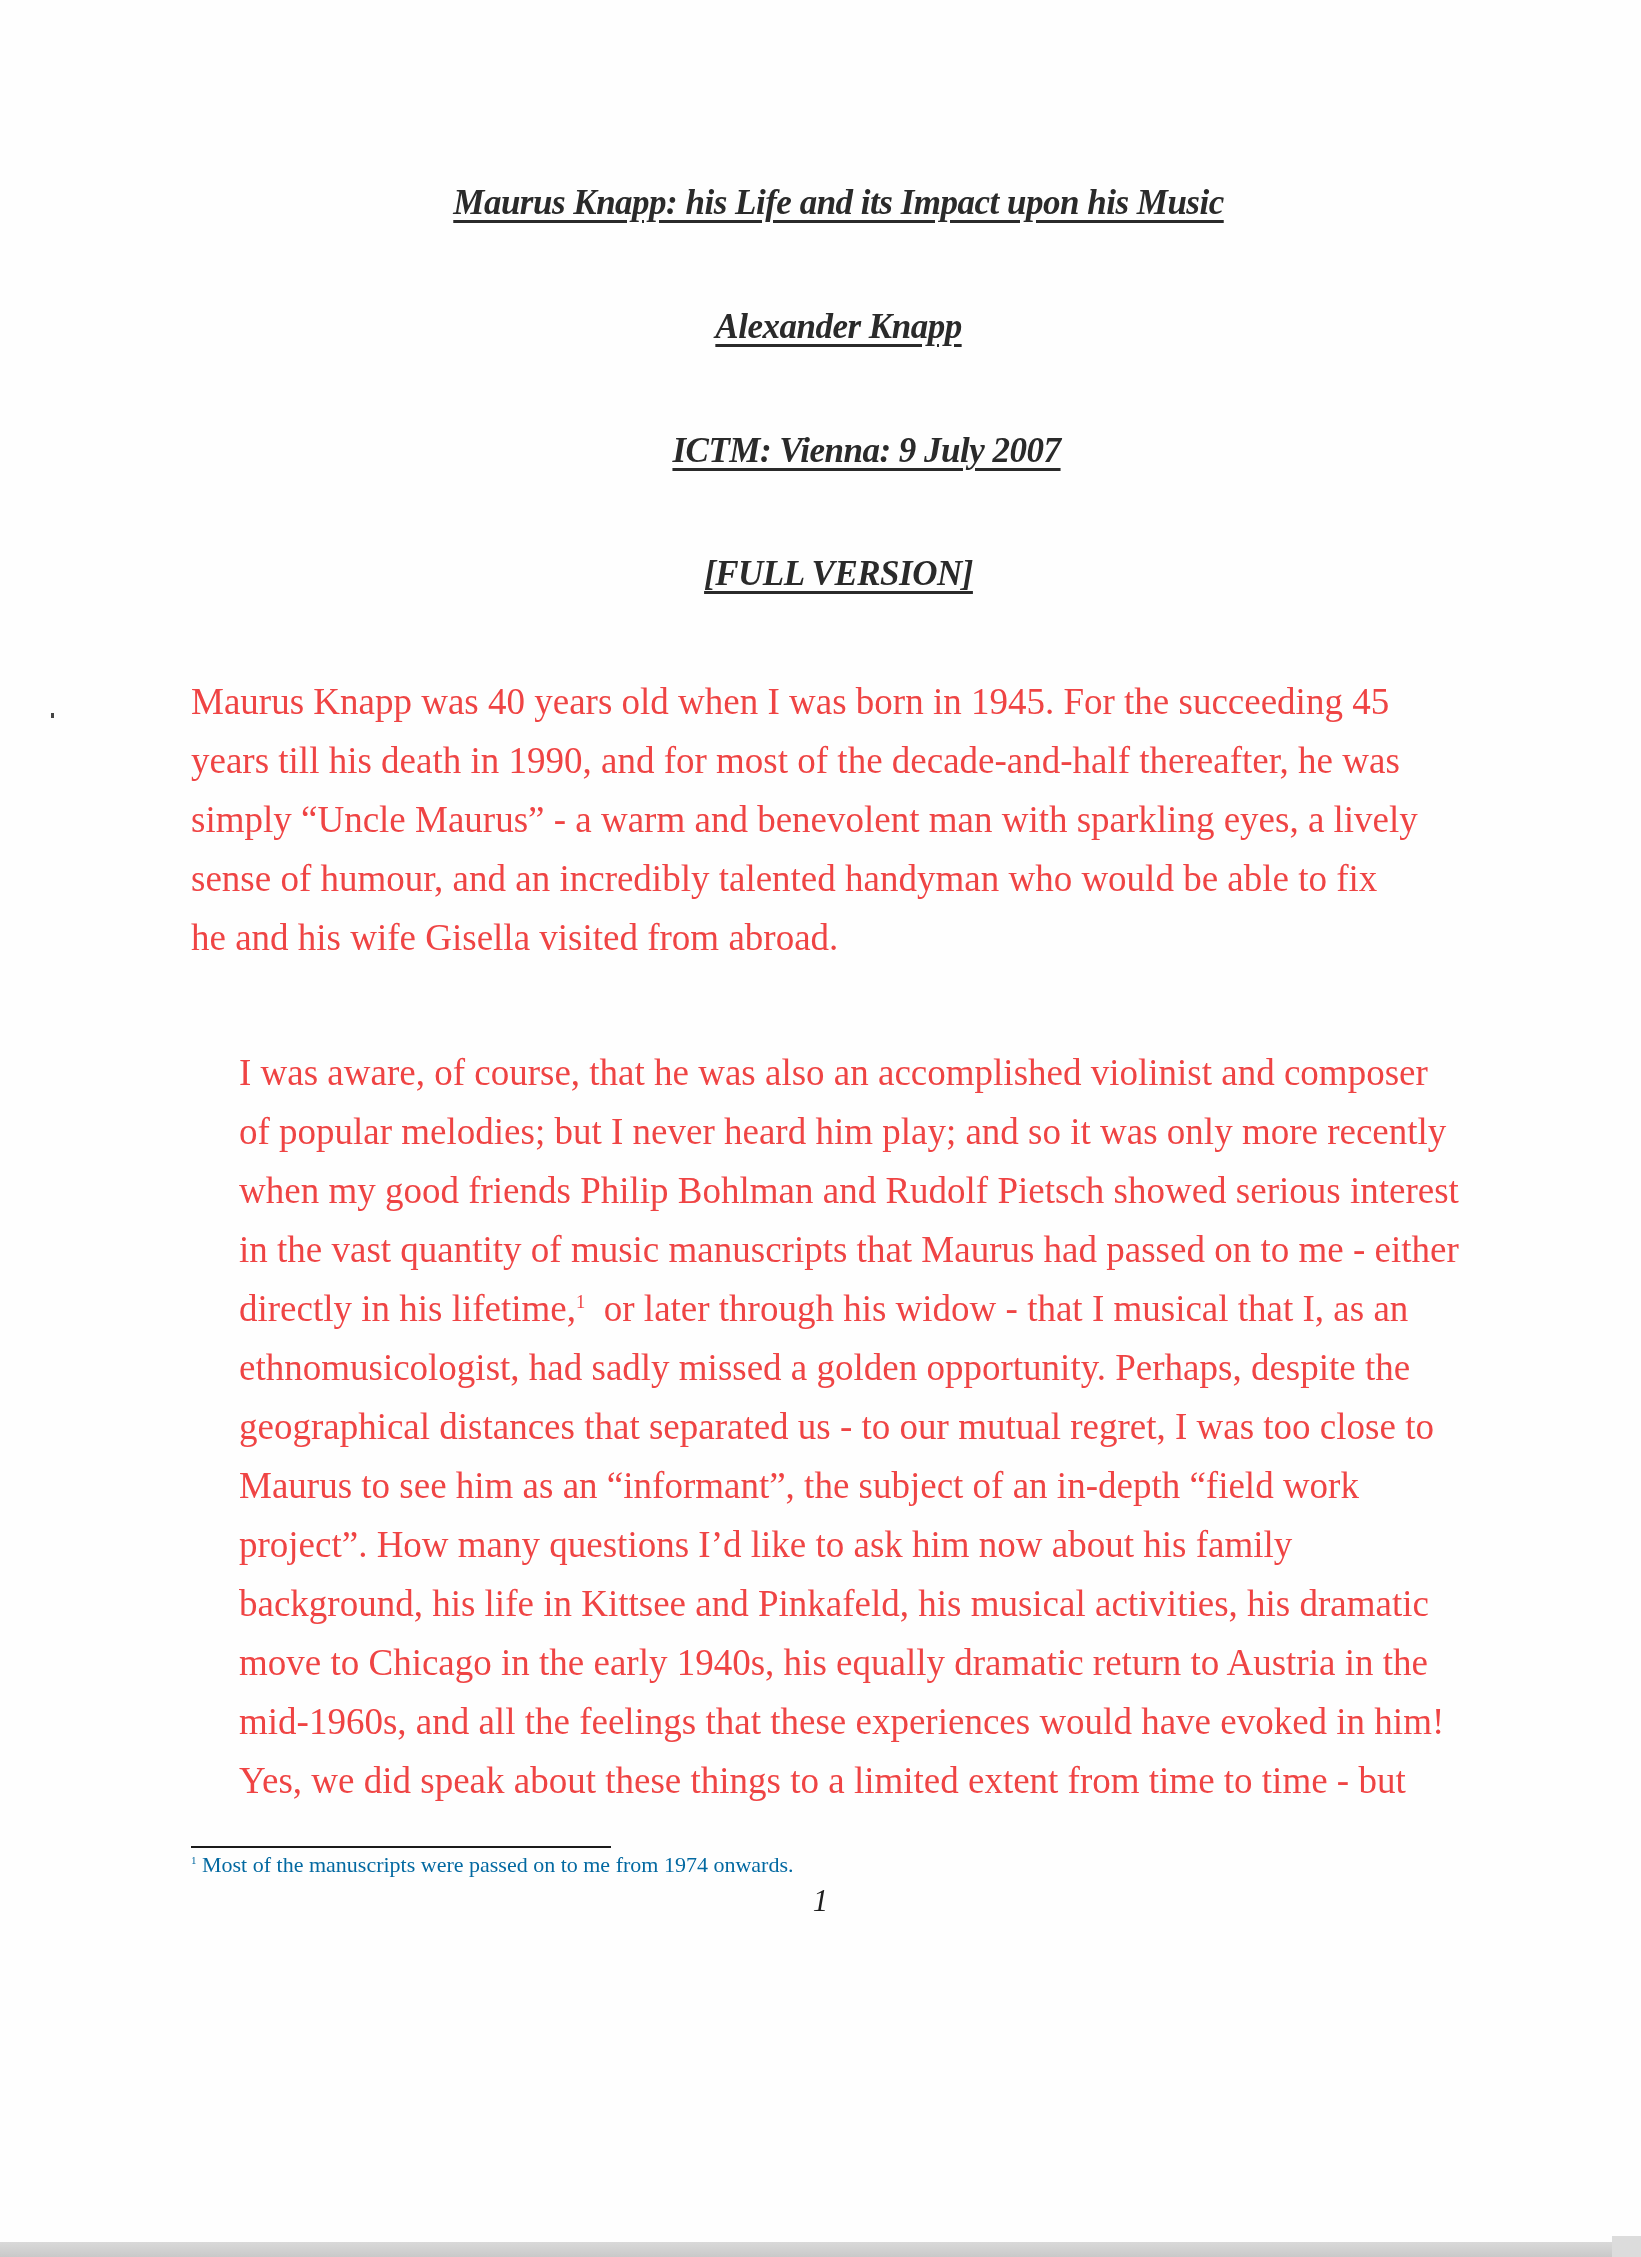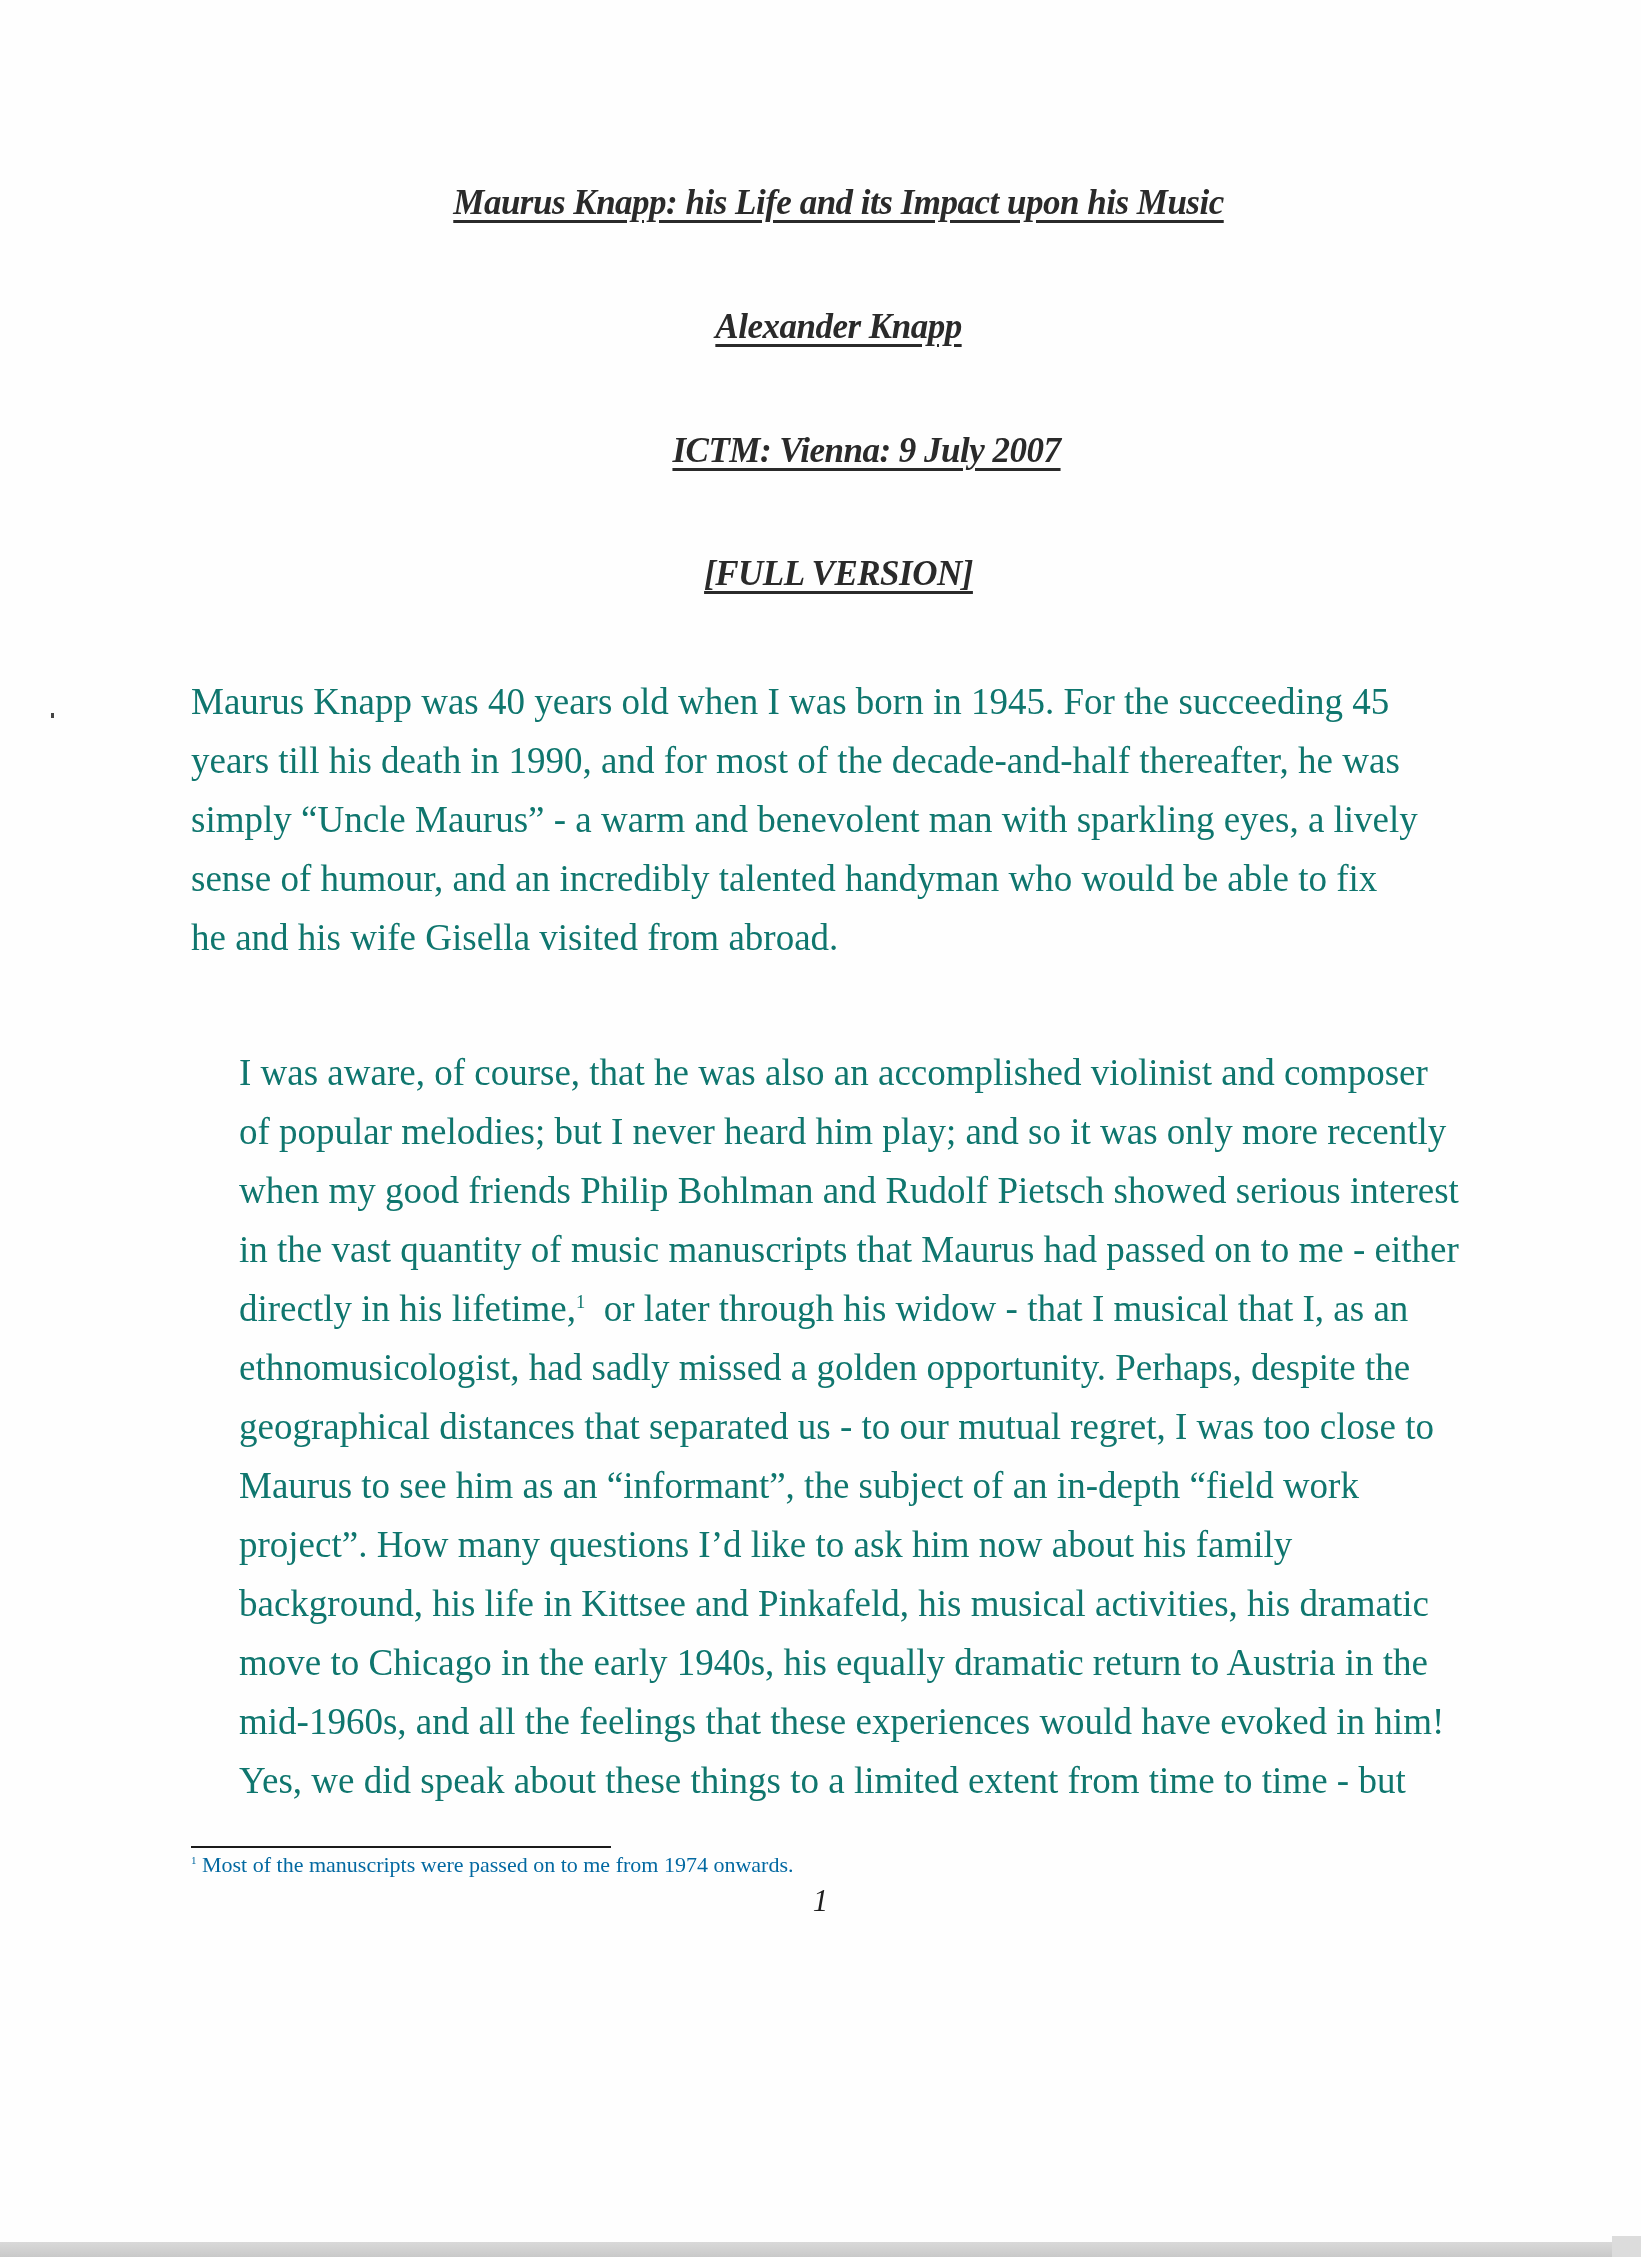--- a/index.html
+++ b/index.html
@@ -40,21 +40,21 @@
     .h-author { top: 307px; }
     .h-event { top: 431px; padding-left: 28px; }
     .h-version { top: 554px; }
 
     .body-text {
       position: absolute;
       left: 191px;
       width: 1265px;
       font-size: 37px;
       line-height: 59px;
-      color: #0f766e;
+      color: #ef4444;
     }
     .line {
       display: block;
       white-space: nowrap;
       height: 59px;
     }
     .para1 { top: 672px; }
     .para2 { top: 1043px; margin-left: 48px; }
 
     .fn-rule {

